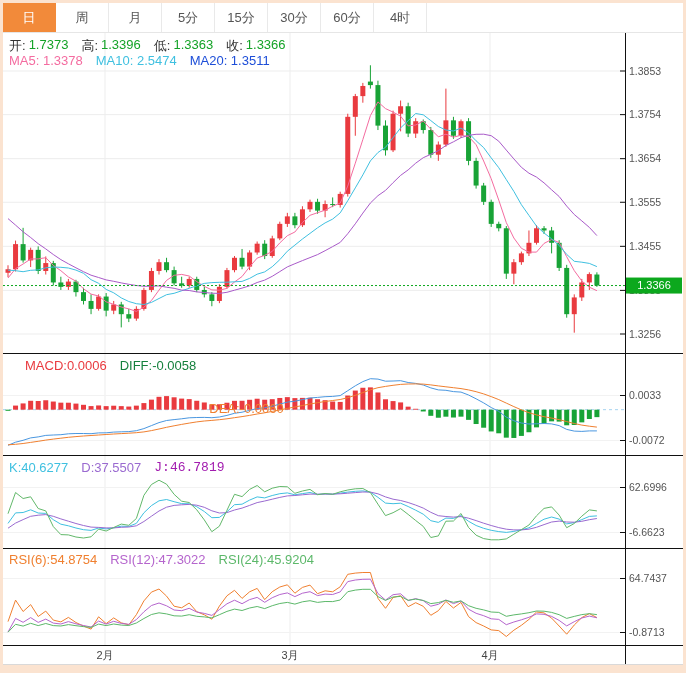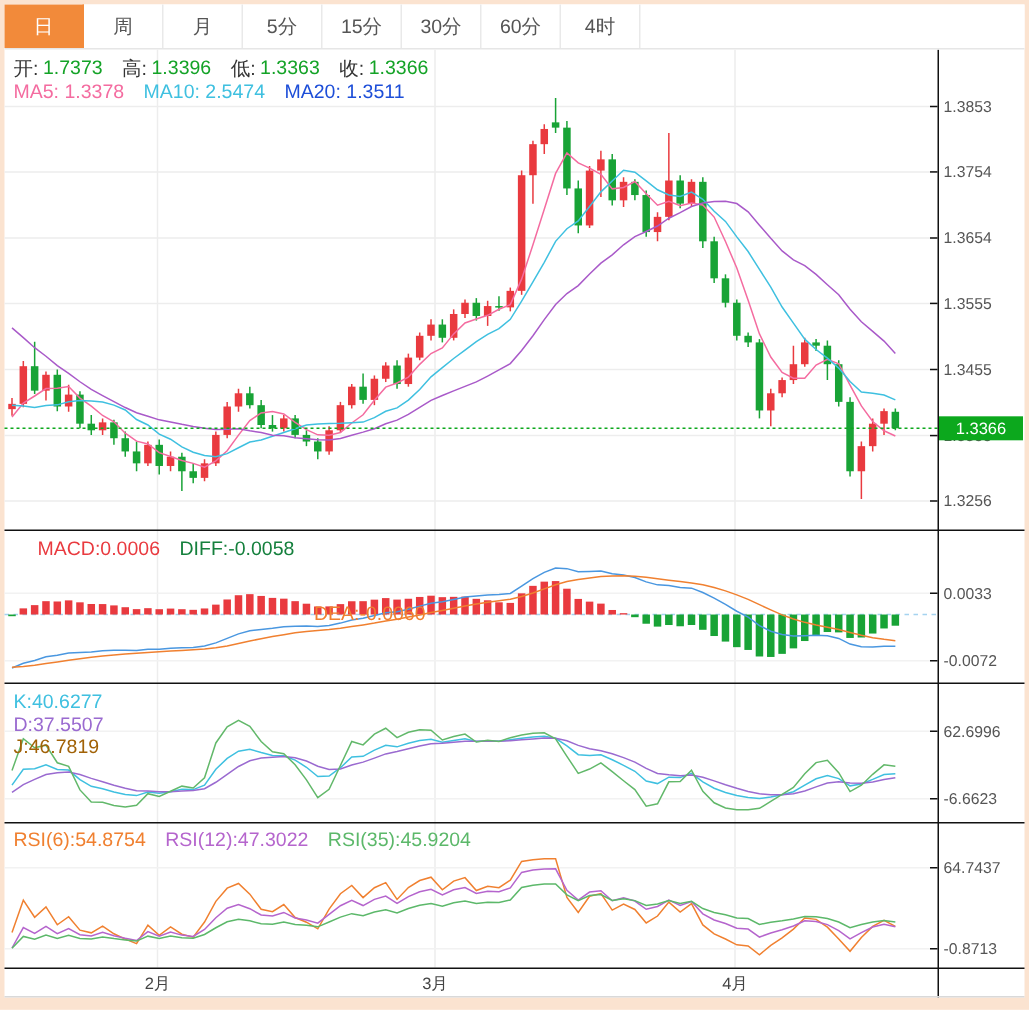--- a/index.html
+++ b/index.html
@@ -9,21 +9,21 @@
   #tabs{position:absolute;left:3px;top:3px;width:680px;height:30px;background:#fff;display:flex;z-index:3;border-bottom:1px solid #e6e6e6;box-sizing:border-box;}
   .tab{width:53px;height:29px;line-height:29px;text-align:center;font-size:13px;color:#555;border-right:1px solid #e9e9e9;box-sizing:border-box;cursor:pointer;}
   .tab.sel{background:#f28a3a;color:#fff;border-right:1px solid #f28a3a;}
   .hrow{position:absolute;font-size:13px;white-space:nowrap;z-index:2;display:flex;}
   .hrow span{display:inline-block;}
   .lbl{color:#333;}
   .val-g{color:#14a327;}
   .gap-s{margin-right:3px;} .gap-m{margin-right:13px;}
   .c-ma5{color:#f46ca0;} .c-ma10{color:#3fc0e0;} .c-ma20{color:#1d4ed8;}
   .c-macd{color:#e93a3f;margin-left:16px;} .c-diff{color:#15803d;} .c-dea{color:#f08030;margin-top:43px;}
-  .c-k{color:#3fc0e0;} .c-d{color:#9a6ad0;} .c-j{color:#a16207;}
+  .c-k{color:#3fc0e0;} .c-d{color:#9a6ad0;} .c-j{color:#a21caf;font-family:Liberation Mono, monospace;}
   .c-rsi6{color:#f08030;} .c-rsi12{color:#b565cd;} .c-rsi24{color:#5cb86a;}
 </style>
 </head>
 <body>
 
 <div id="app">
   <div id="whitebg"></div>
 
   <svg id="cv" width="686" height="673">
       <defs>
@@ -388,24 +388,24 @@
     <span class="c-ma10 gap-m">MA10: 2.5474</span>
     <span class="c-ma20">MA20: 1.3511</span>
   </div>
 
   <div class="hrow" style="left:9px;top:358px;">
     <span class="c-macd gap-m">MACD:0.0006</span>
     <span class="c-diff gap-m">DIFF:-0.0058</span>
     <span class="c-dea">DEA:-0.0060</span>
   </div>
 
-  <div class="hrow" style="left:9px;top:460px;flex-direction:column;">
+  <div class="hrow" style="left:9px;top:460px;">
     <span class="c-k gap-m">K:40.6277</span>
     <span class="c-d gap-m">D:37.5507</span>
     <span class="c-j">J:46.7819</span>
   </div>
 
   <div class="hrow" style="left:9px;top:552px;">
     <span class="c-rsi6 gap-m">RSI(6):54.8754</span>
     <span class="c-rsi12 gap-m">RSI(12):47.3022</span>
-    <span class="c-rsi24">RSI(35):45.9204</span>
+    <span class="c-rsi24">RSI(24):45.9204</span>
   </div>
 </div>
 
 </body></html>

